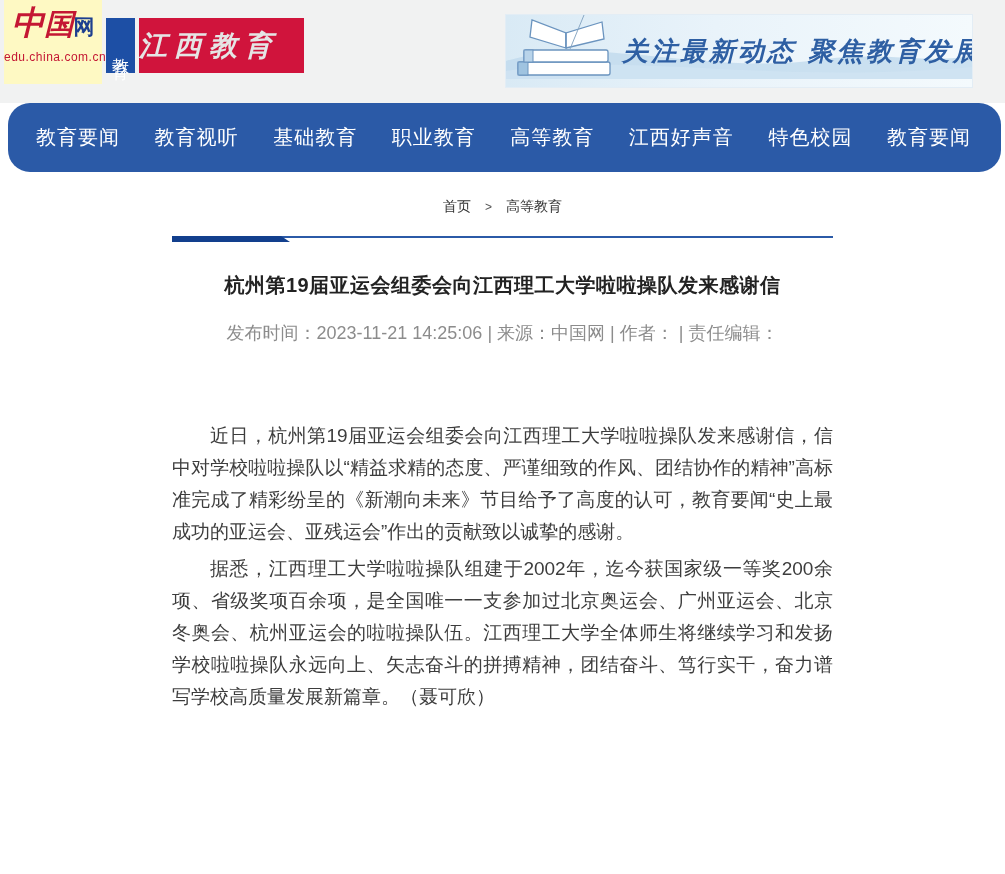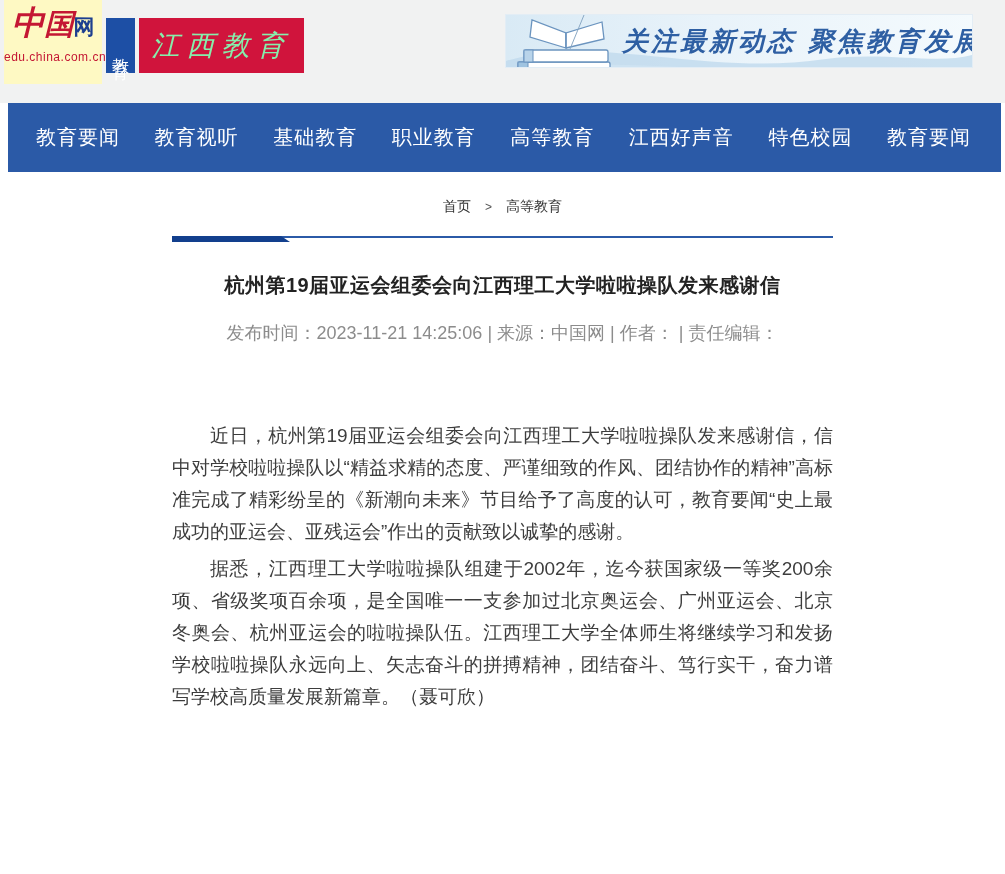--- a/index.html
+++ b/index.html
@@ -15,34 +15,34 @@
   .logo-cn .zhong { color:#c41733; font-size:33px; }
   .logo-cn .guo   { color:#c41733; font-size:29px; }
   .logo-cn .wang  { color:#1d3f8f; font-size:21px; font-style:normal; }
   .logo-sub { color:#c41733; font-size:12px; letter-spacing:.5px; margin-top:-2px; }
 
   .edu-badge { position:absolute; left:106px; top:18px; width:29px; height:55px; background:#1d4fa5;
                color:#fff; writing-mode:vertical-rl; font-size:17px; letter-spacing:4px;
                text-align:center; line-height:29px; padding-top:5px; }
 
   .red-banner { position:absolute; left:139px; top:18px; width:165px; height:55px; background:#d0143c;
-                color:#86efac; font-family:"DejaVu Serif","Liberation Serif",serif; font-style:italic; font-weight:normal;
-                font-size:28px; letter-spacing:7px; text-align:center; line-height:55px; cursor:pointer; }
+                color:#e5e5e5; font-family:"DejaVu Serif","Liberation Serif",serif; font-style:italic; font-weight:bold;
+                font-size:28px; letter-spacing:7px; text-align:left; line-height:55px; cursor:pointer; }
 
-  .promo { position:absolute; left:505px; top:14px; width:468px; height:54px; overflow:hidden;
+  .promo { position:absolute; left:505px; top:14px; width:468px; height:74px; overflow:hidden;
            background:linear-gradient(90deg,#d9eaf5 0%,#e9f3fa 45%,#f4fafd 100%);
            border:1px solid #e3edf5; cursor:pointer; }
   .promo svg { position:absolute; left:0; top:0; }
   .promo-text { position:absolute; left:116px; top:50%; transform:translateY(-50%); white-space:nowrap;
                 font-family:"DejaVu Serif","Liberation Serif",serif; font-style:italic; font-weight:bold;
                 font-size:26px; color:#2e5fa3; letter-spacing:3px; }
 
   
   .nav { margin:0 4px 0 8px; height:69px; background:#2b5aa7; display:flex; align-items:center;
-         justify-content:space-between; padding:0 30px 0 28px; }
+         justify-content:space-between; padding:0 30px 0 28px;border-radius:22px; }
   .nav-item { color:#ffffff; font-size:20px; letter-spacing:1px; text-decoration:none; white-space:nowrap; cursor:pointer; }
 
   
   .content { width:661px; margin-left:172px; }
 
   .breadcrumb { margin-top:26px; font-size:14px; color:#333; height:16px;text-align:center; }
   .breadcrumb a { color:#333; text-decoration:none; cursor:pointer; }
   .breadcrumb .sep { color:#555; font-size:12px; margin:0 14px; }
 
   .divider { position:relative; height:6px; margin-top:22px; }

